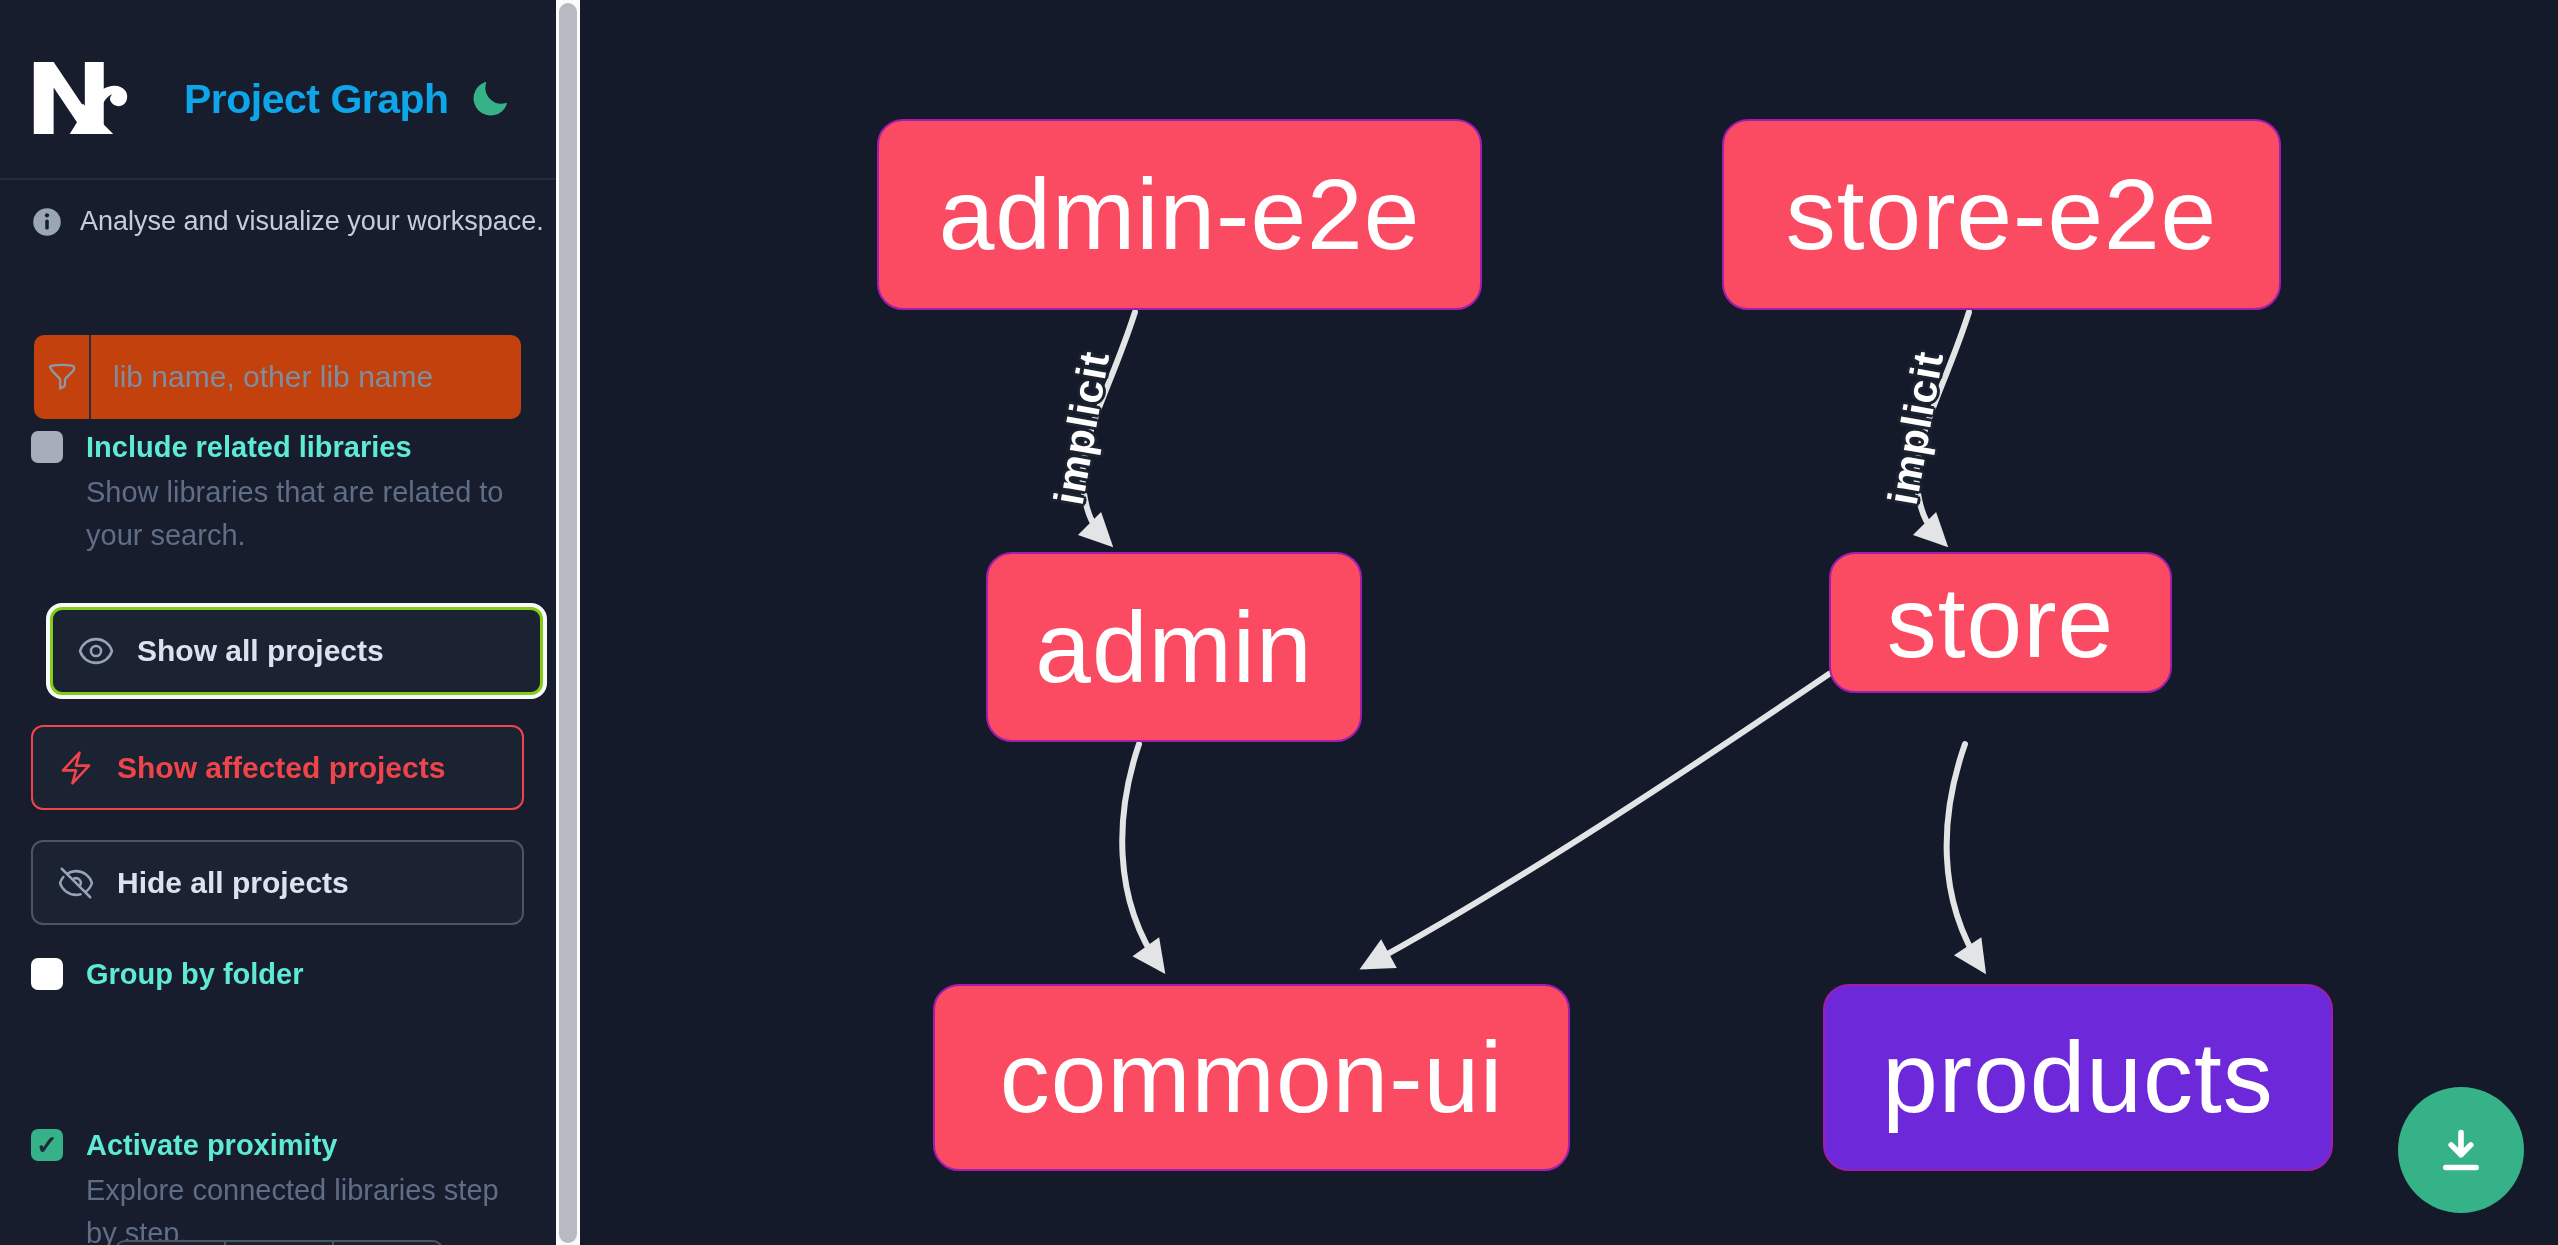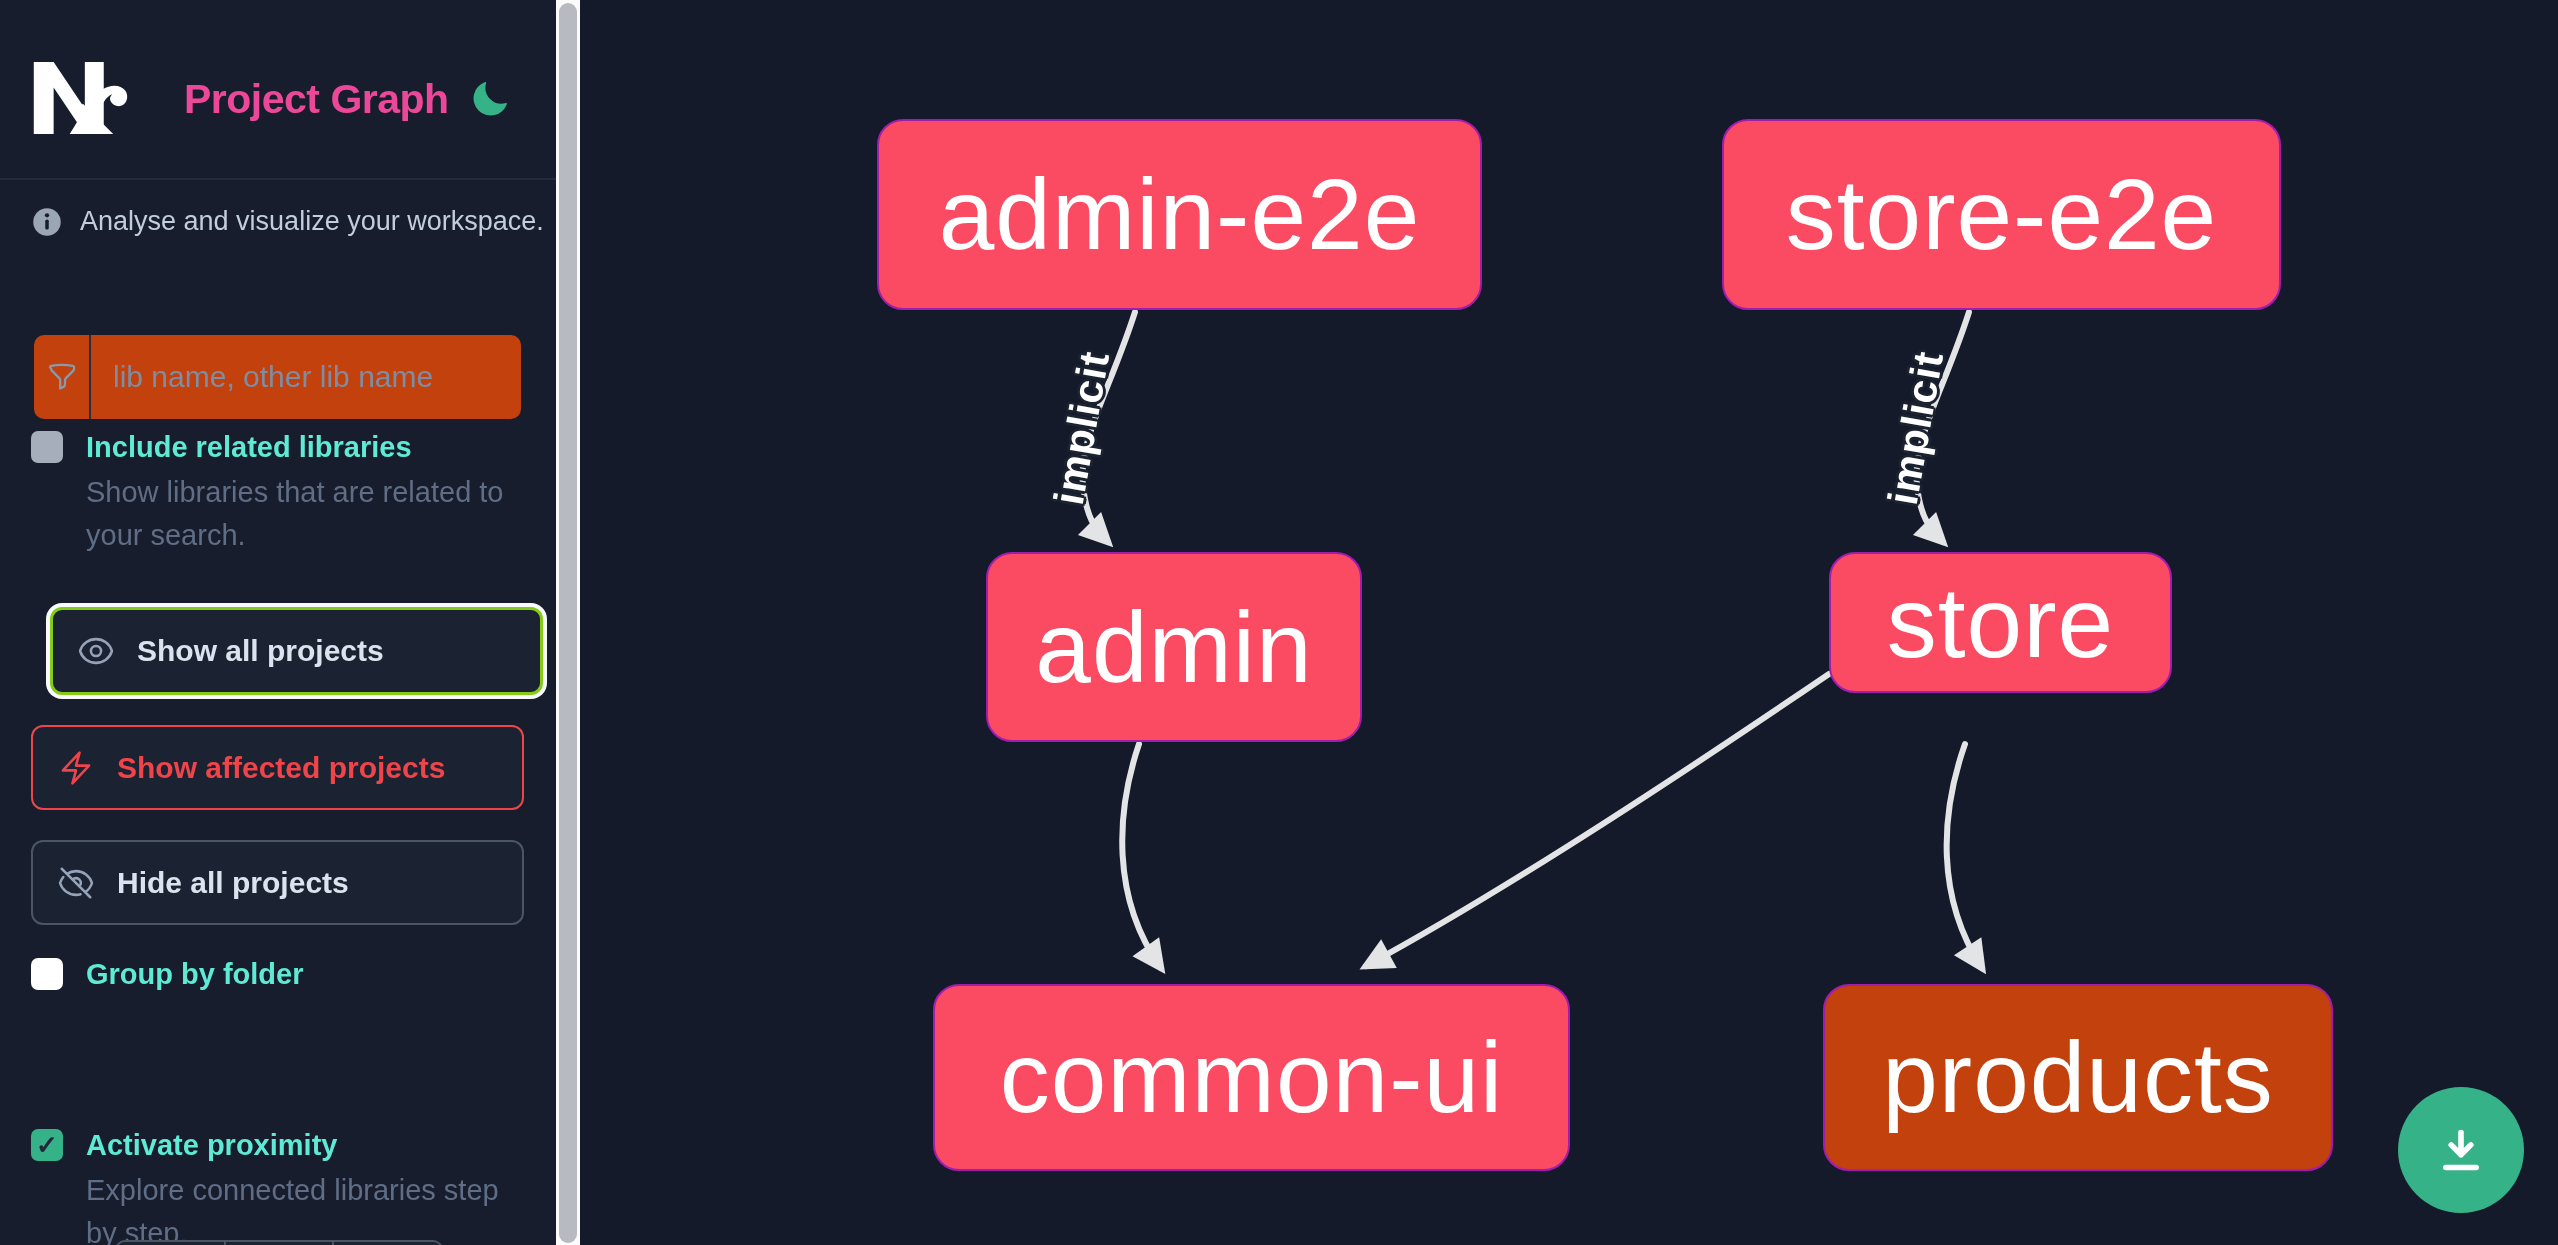--- a/index.html
+++ b/index.html
@@ -12,21 +12,21 @@
 
   
   .sidebar {
     position:absolute; left:0; top:0; width:556px; height:1245px;
     background:#171d2c;
   }
   .sb-header { position:absolute; left:0; top:0; width:556px; height:178px; }
   .nx-logo { position:absolute; left:30px; top:60px; width:104px; height:76px; }
   .app-title {
     position:absolute; left:184px; top:76px; font-size:41px; font-weight:700;
-    letter-spacing:-0.5px; color:#ec4899; white-space:nowrap;
+    letter-spacing:-0.5px; color:#0ea5e9; white-space:nowrap;
   }
   .theme-toggle { position:absolute; left:470px; top:79px; width:40px; height:40px; cursor:pointer; background:none; border:none; }
   .sb-divider { position:absolute; left:0; top:178px; width:556px; height:2px; background:#232c3e; }
 
   .info-row { position:absolute; left:32px; top:206px; display:flex; align-items:center; gap:18px; }
   .info-icon { width:30px; height:30px; flex:0 0 auto; }
   .tagline { font-size:27px; color:#c3cedd; white-space:nowrap; }
 
   .search-box {
     position:absolute; left:34px; top:335px; width:487px; height:84px;
@@ -84,21 +84,21 @@
   }
   .edges-svg { position:absolute; left:0; top:0; }
 
   .node {
     position:absolute; display:flex; align-items:center; justify-content:center;
     border:2px solid #a21caf; border-radius:26px;
     font-size:100px; font-weight:400; color:#ffffff; letter-spacing:1px;
     cursor:pointer; white-space:nowrap;
   }
   .node.pink { background:#fb4b63; }
-  .node.gray { background:#c2410c; }
+  .node.gray { background:#6d28d9; }
 
   .edge-label {
     position:absolute; transform:translate(-50%,-50%) rotate(-80deg);
     font-size:42px; font-weight:700; color:#ffffff; letter-spacing:1px;
     text-shadow:
       3px 0 0 #1b2230, -3px 0 0 #1b2230, 0 3px 0 #1b2230, 0 -3px 0 #1b2230,
       2px 2px 0 #1b2230, -2px 2px 0 #1b2230, 2px -2px 0 #1b2230, -2px -2px 0 #1b2230;
     pointer-events:none;
   }
 

